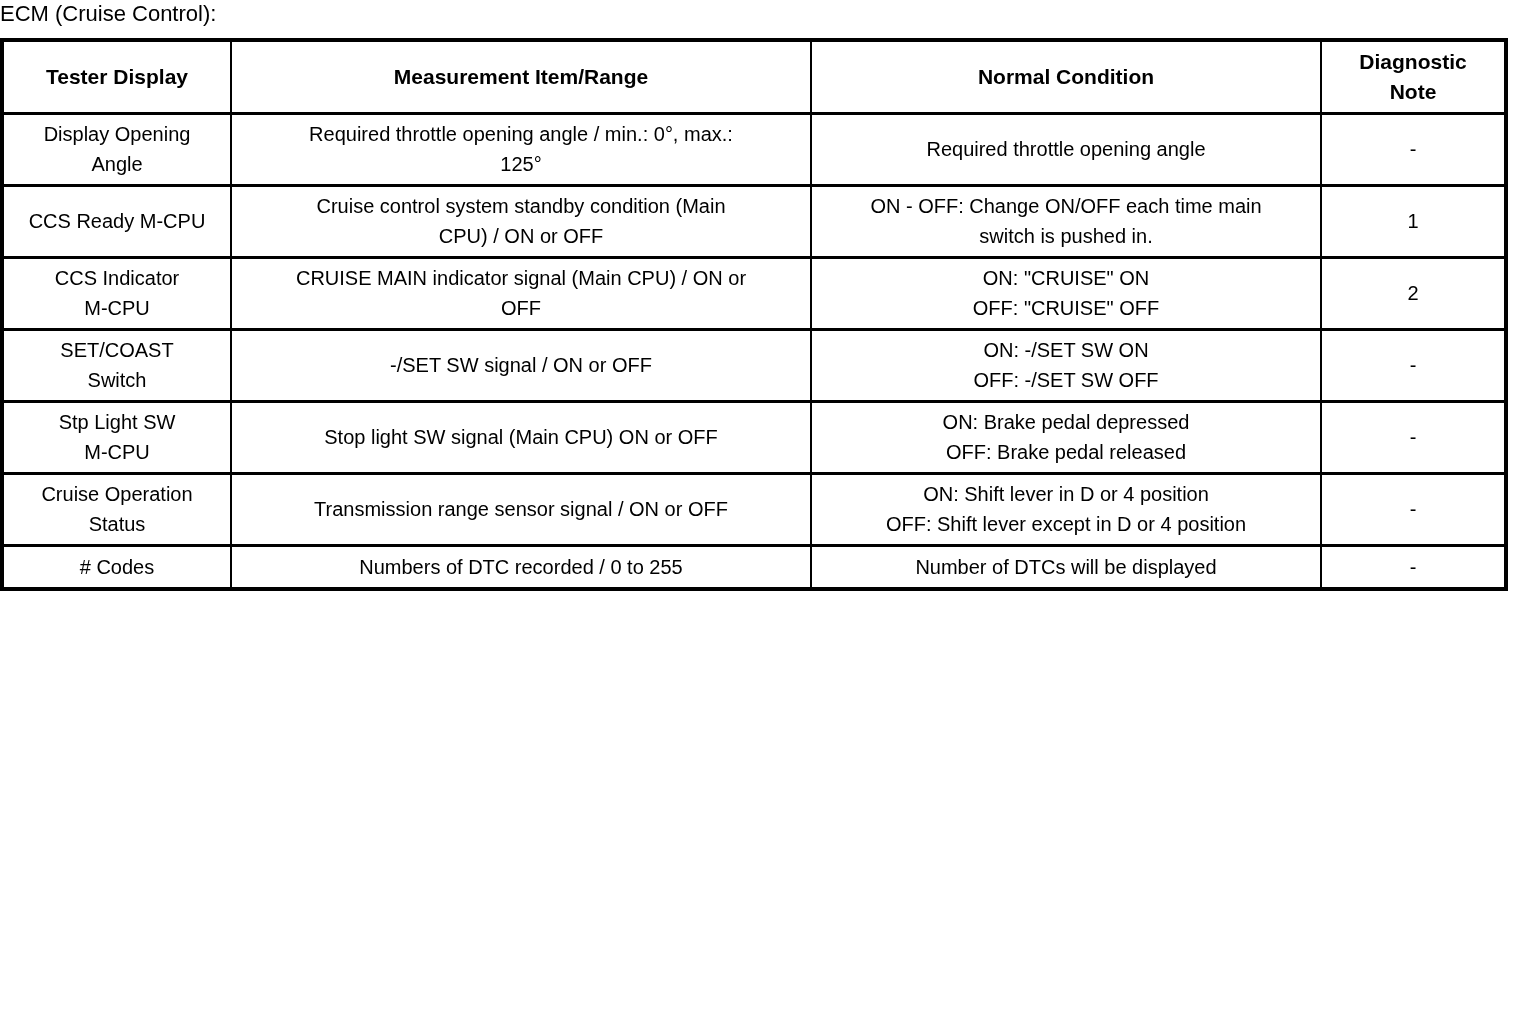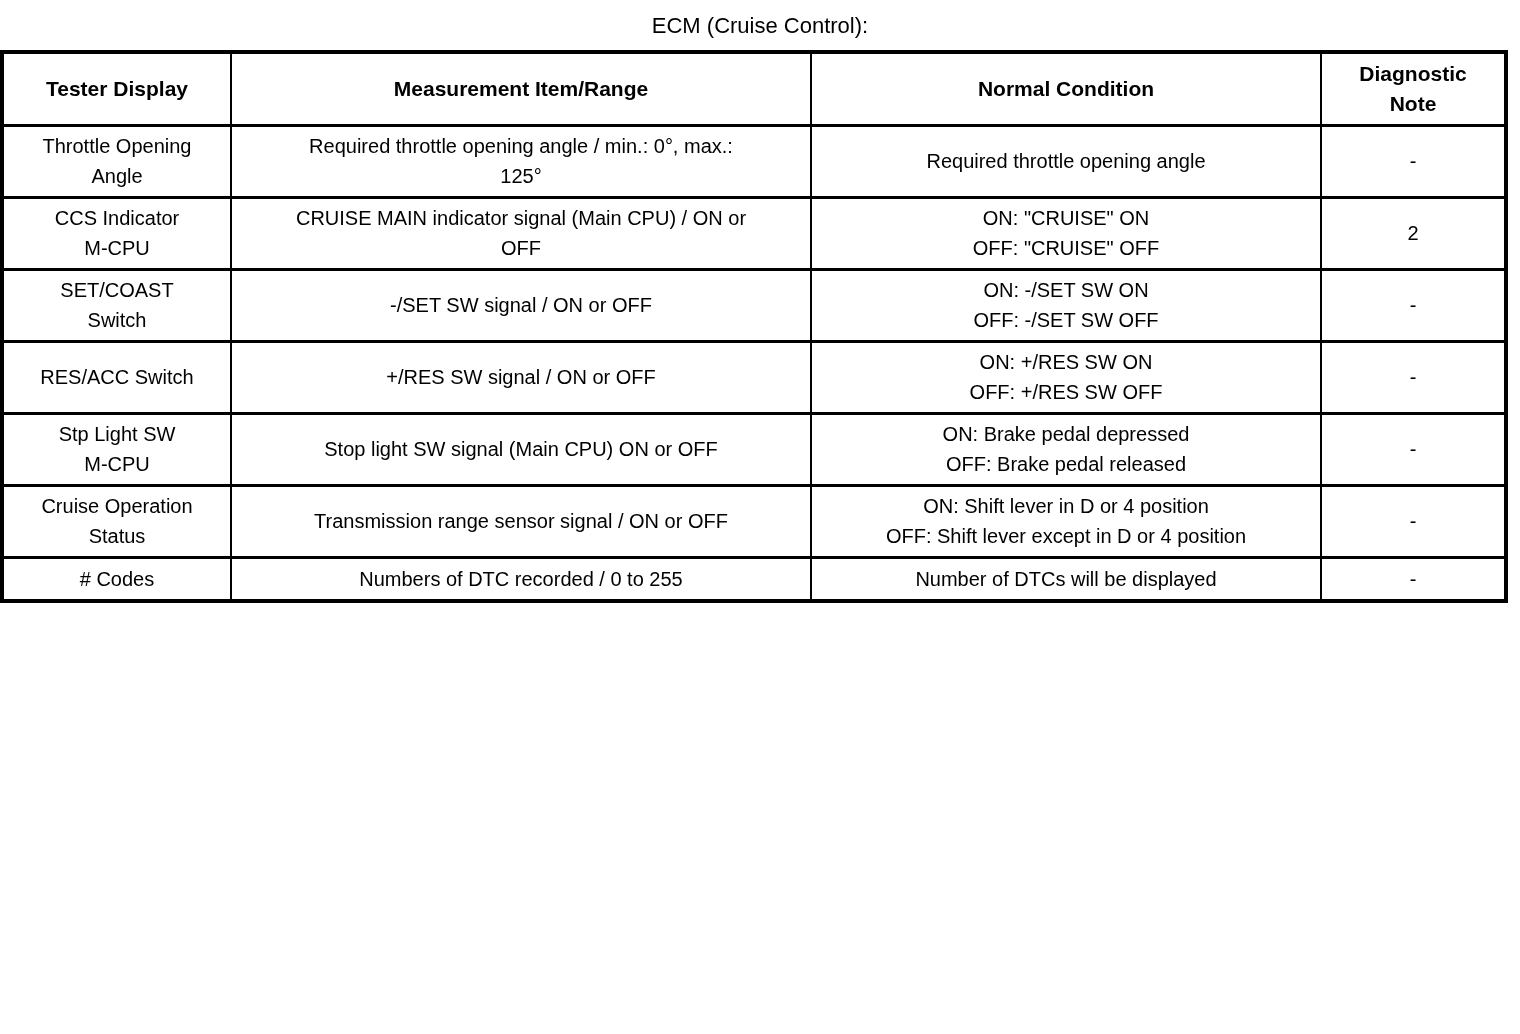--- a/index.html
+++ b/index.html
@@ -10,23 +10,22 @@
   .page {
     position: relative;
     width: 1520px;
     height: 1034px;
     background: #ffffff;
     color: #000000;
     font-family: "Liberation Sans", sans-serif;
     overflow: hidden;
   }
   .title {
-    padding-top: 13px;
+    padding-top: 1px;
     margin-bottom: 12px;
-    text-align: center;
     font-size: 22px;
     line-height: 25px;
     color: #000000;
   }
   table.spec {
     border-collapse: collapse;
     table-layout: fixed;
     margin-left: 0;
     width: 1504px;
     border: 4px solid #000000;
@@ -75,49 +74,50 @@
       <tr>
         <th>Tester Display</th>
         <th>Measurement Item/Range</th>
         <th>Normal Condition</th>
         <th>Diagnostic
 Note</th>
       </tr>
     </thead>
     <tbody>
         <tr>
-          <td>Throttle Opening
+          <td>Display Opening
 Angle</td>
           <td>Required throttle opening angle / min.: 0°, max.:
 125°</td>
           <td>Required throttle opening angle</td>
           <td>-</td>
+        </tr>
+        <tr>
+          <td>CCS Ready M-CPU</td>
+          <td>Cruise control system standby condition (Main
+CPU) / ON or OFF</td>
+          <td>ON - OFF: Change ON/OFF each time main
+switch is pushed in.</td>
+          <td>1</td>
         </tr>
         <tr>
           <td>CCS Indicator
 M-CPU</td>
           <td>CRUISE MAIN indicator signal (Main CPU) / ON or
 OFF</td>
           <td>ON: "CRUISE" ON
 OFF: "CRUISE" OFF</td>
           <td>2</td>
         </tr>
         <tr>
           <td>SET/COAST
 Switch</td>
           <td>-/SET SW signal / ON or OFF</td>
           <td>ON: -/SET SW ON
 OFF: -/SET SW OFF</td>
-          <td>-</td>
-        </tr>
-        <tr>
-          <td>RES/ACC Switch</td>
-          <td>+/RES SW signal / ON or OFF</td>
-          <td>ON: +/RES SW ON
-OFF: +/RES SW OFF</td>
           <td>-</td>
         </tr>
         <tr>
           <td>Stp Light SW
 M-CPU</td>
           <td>Stop light SW signal (Main CPU) ON or OFF</td>
           <td>ON: Brake pedal depressed
 OFF: Brake pedal released</td>
           <td>-</td>
         </tr>

